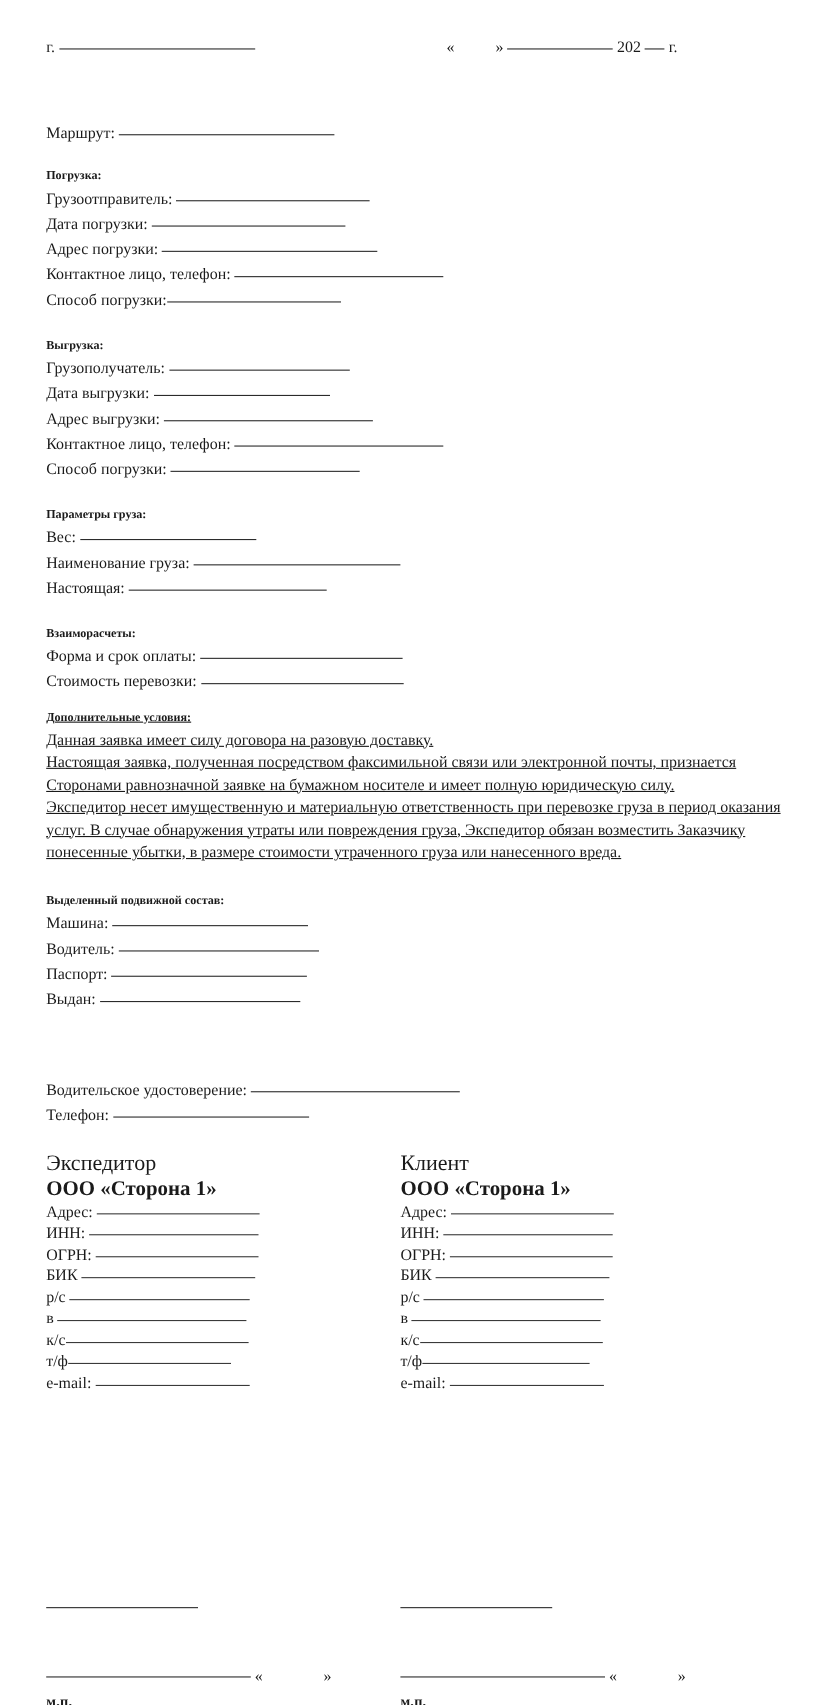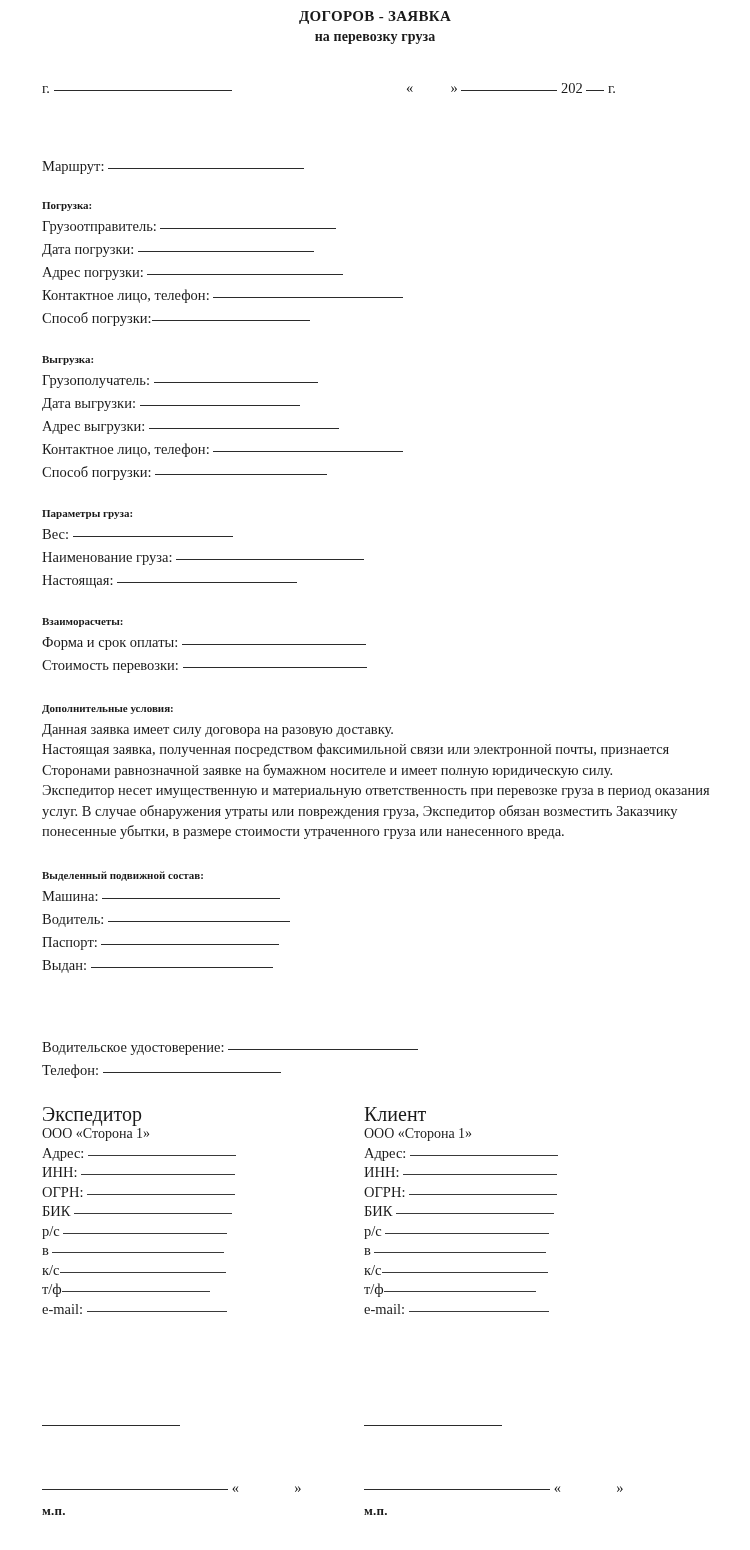--- a/index.html
+++ b/index.html
@@ -92,21 +92,21 @@
   }
   .field-row {
     white-space: nowrap;
     margin-bottom: 3px;
     height: 20px;
     line-height: 20px;
   }
   .lbl { display: inline-block; }
 
   
-  .para-section { margin-top: 28px; }
+  .para-section { margin-top: 17px; text-decoration: underline; }
   .para {
     font-size: 14.5px;
     line-height: 20.5px;
     text-align: left;
     max-width: 678px;
   }
   .para-single { margin-bottom: 0; }
 
   
   .fleet-section { margin-top: 28px; }
@@ -128,23 +128,24 @@
   .sig-col.left { left: 0; }
   .sig-col.right { left: 322px; }
   .sig-title {
     font-weight: normal;
     font-size: 20px;
     text-align: left;
     width: 270px;
     margin-bottom: 3px;
   }
   .sig-org {
-    font-size: 14px;
+    font-size: 19px;
     margin-bottom: 3px;
     white-space: nowrap;
+    font-weight: bold;
   }
   .sig-row {
     white-space: nowrap;
     font-size: 14.5px;
     height: 19.5px;
     line-height: 19.5px;
   }
 
   
   .stamp-wrap {
@@ -184,24 +185,20 @@
     margin-top: 7px;
     letter-spacing: 0.2px;
   }
   .gap-guil { display: inline-block; width: 48px; }
 </style>
 </head>
 <body>
 
 <div class="page">
 
-  <div class="title-block">
-    <div class="title-line1">ДОГОРОВ - ЗАЯВКА</div>
-    <div class="title-line2">на перевозку груза</div>
-  </div>
 
   <div class="body">
 
     <div class="city-date-row">
       <span class="city-wrap">
         <span class="lbl">г.</span>
         <span class="rule" style="width:178px"></span>
       </span>
       <span class="date-wrap">
         <span>«</span>

